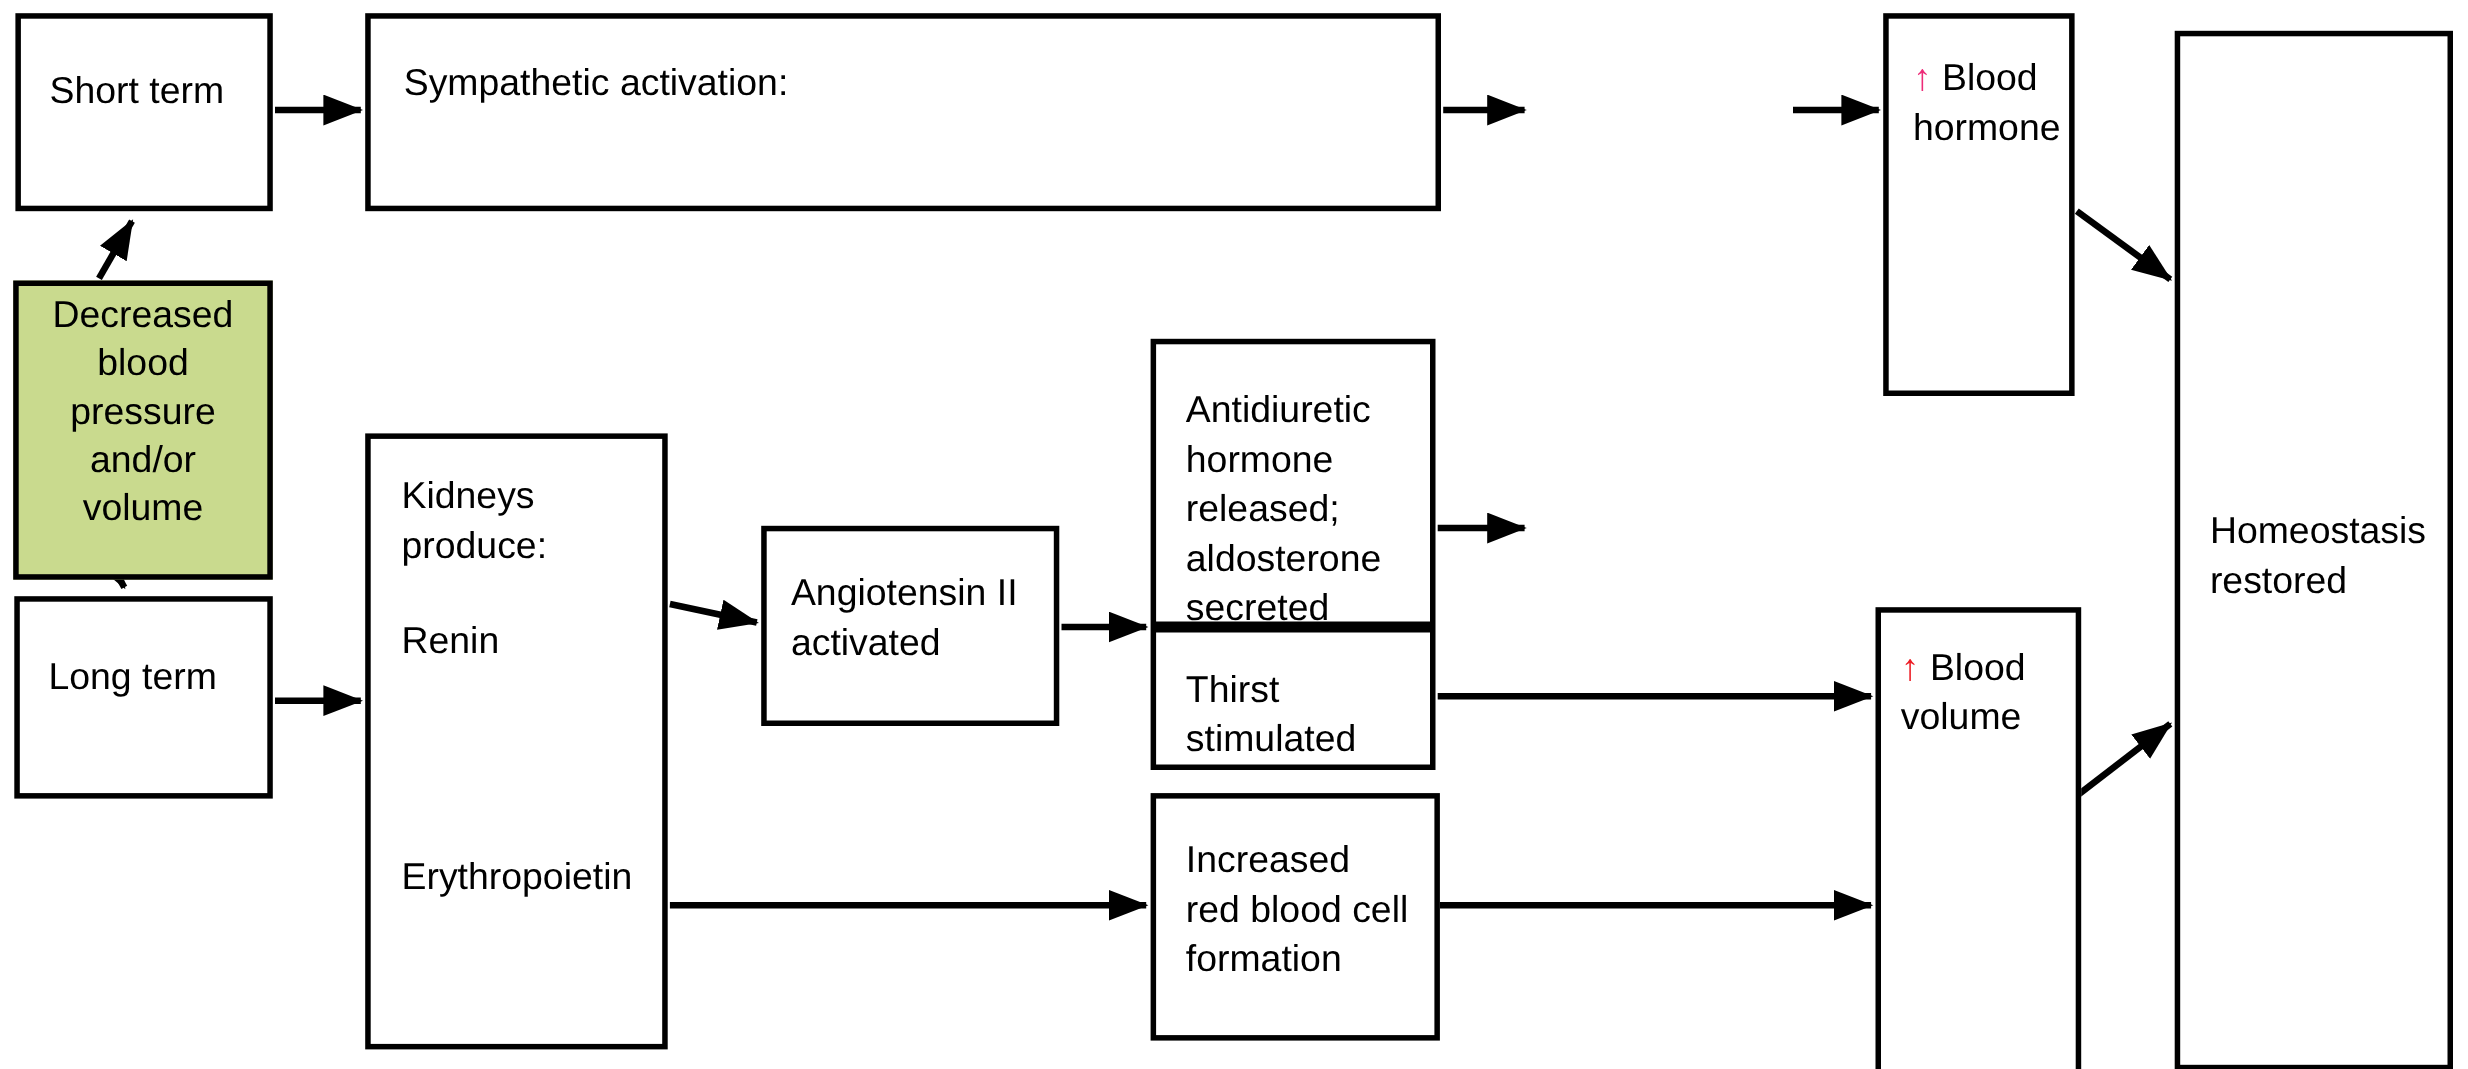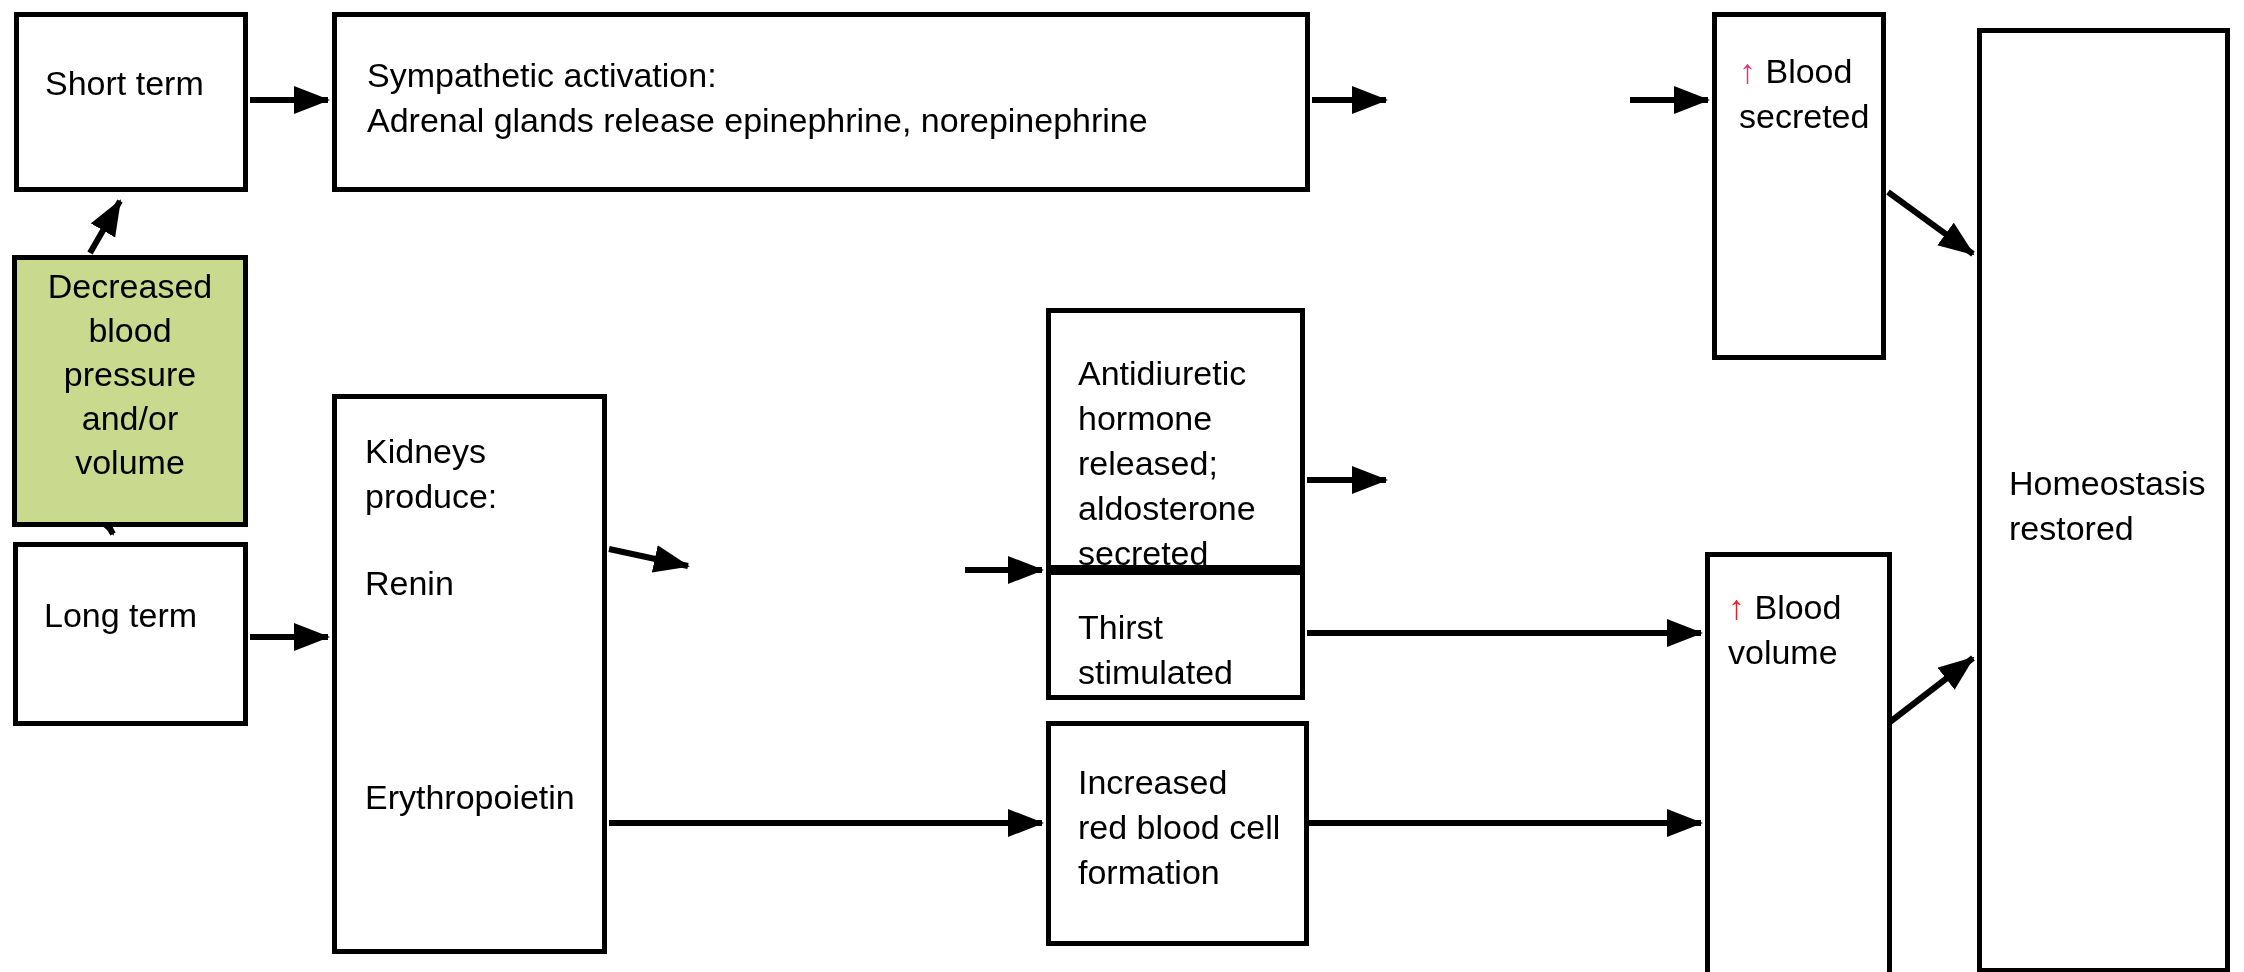--- a/index.html
+++ b/index.html
@@ -81,45 +81,47 @@
   <div class="box" id="trigger" style="background-color: rgb(201, 218, 142);">
     <div>Decreased blood pressure and/or volume</div>
   </div>
 
   <div class="box" id="long-term">
     <div>Long term</div>
   </div>
 
   <div class="box" id="sympathetic">
     <div>Sympathetic activation:</div>
-    <div>Adrenal glands release epinephrine, norepinephrine</div>
   </div>
 
   <div class="box" id="kidneys">
     <div>Kidneys produce:</div>
     <div class="k-renin">Renin</div>
     <div class="k-eryth">Erythropoietin</div>
   </div>
 
+  <div class="box" id="angiotensin">
+    <div>Angiotensin II activated</div>
+  </div>
 
   <div class="box" id="thirst">
     <div>Thirst stimulated</div>
   </div>
 
   <div class="box" id="adh">
     <div>Antidiuretic hormone released; aldosterone secreted</div>
   </div>
 
   <div class="box" id="rbc">
     <div>Increased red blood cell formation</div>
   </div>
 
 
   <div class="box" id="blood-pressure">
-    <div><span class="up-glyph" style="color: rgb(237, 43, 120);">↑</span> <span>Blood secreted</span></div>
+    <div><span class="up-glyph" style="color: rgb(237, 43, 120);">↑</span> <span>Blood hormone</span></div>
   </div>
 
   <div class="box" id="blood-volume">
     <div><span class="up-glyph" style="color: rgb(236, 28, 36);">↑</span> <span>Blood volume</span></div>
   </div>
 
   <div class="box" id="homeostasis">
     <div>Homeostasis restored</div>
   </div>
 

